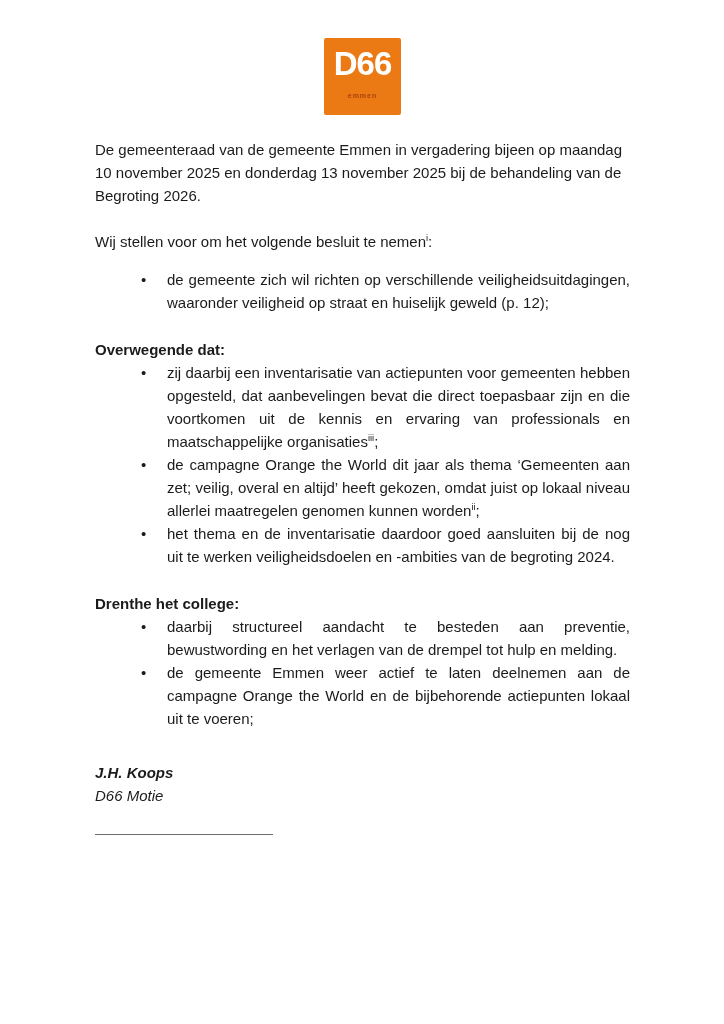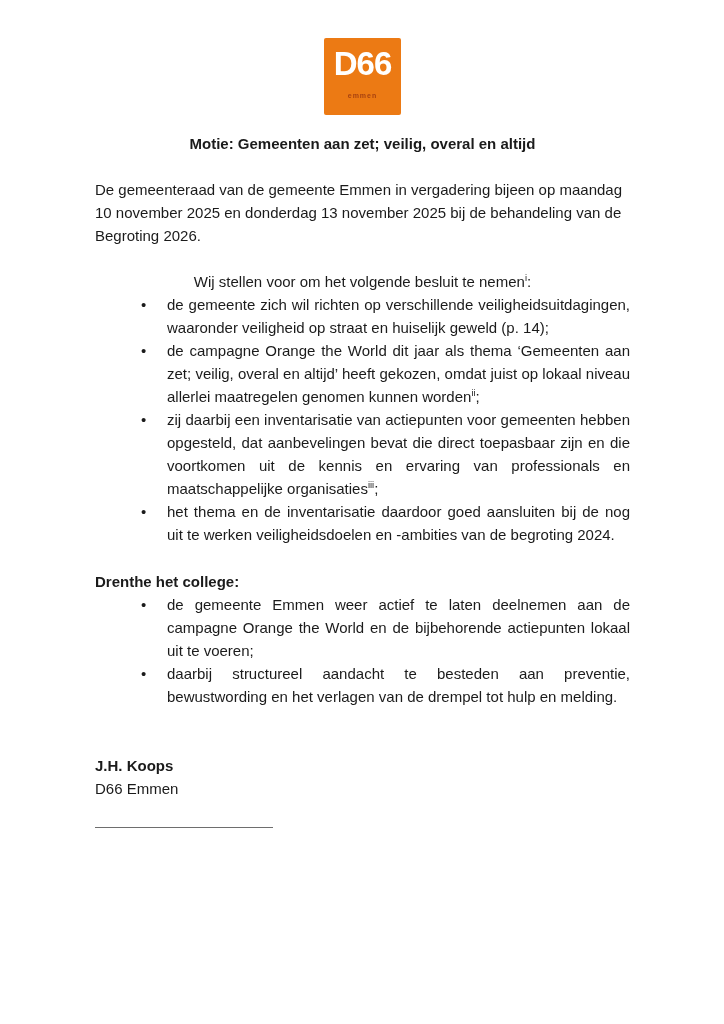--- a/index.html
+++ b/index.html
@@ -30,79 +30,79 @@
   }
   .logo-sub {
     color: #A84210; font-size: 7px; font-weight: bold;
     margin-top: 4px; letter-spacing: 1px;
   }
   .title {
     font-size: 15px; font-weight: bold;
     text-align: center; margin: 17px 0 0;
   }
   .intro   { text-align: left; margin: 23px 0 0; }
-  .proposal{ text-align: center; margin: 23px 0 0; }
+  .proposal{ margin: 23px 0 15px; }
   .section-heading { font-size: 15px; font-weight: bold; margin: 24px 0 0; }
   ul.bullets { list-style: none; margin: 0; padding: 0; }
   ul.bullets li {
     position: relative; padding-left: 72px; text-align: justify;
   }
   ul.bullets li::before {
     content: "\2022"; position: absolute; left: 46px; top: 0;
   }
   sup { font-size: 62%; line-height: 0; vertical-align: super; }
-  .signature { margin-top: 46px; }
+  .signature { margin-top: 31px; font-style: italic; }
   .sig-name  { font-weight: bold; }
   .footnote-area { margin-top: 27px; font-size: 12.5px; line-height: 16.5px; }
   .fn-sep {
     width: 178px; height: 0; border: 0;
     border-top: 1px solid #6e6e6e; margin: 0 0 4px 0;
   }
 </style>
 </head>
 <body>
 
 <div class="page">
 
   <div class="logo">
     <div class="logo-text">D66</div>
     <div class="logo-sub">emmen</div>
   </div>
 
-  <h1 class="title">Motie: Gemeenten aan zet; veilig, overal en altijd</h1>
 
   <p class="intro">De gemeenteraad van de gemeente Emmen in vergadering bijeen op maandag 10 november 2025 en donderdag 13 november 2025 bij de behandeling van de Begroting 2026.</p>
 
   <p class="proposal"><span>Wij stellen voor om het volgende besluit te nemen</span><sup>i</sup><span>:</span></p>
 
   <section>
     <ul class="bullets">
-      <li><span>de gemeente zich wil richten op verschillende veiligheidsuitdagingen, waaronder veiligheid op straat en huiselijk geweld (p. 14);</span><sup></sup><span></span></li>
+      <li><span>de gemeente zich wil richten op verschillende veiligheidsuitdagingen, waaronder veiligheid op straat en huiselijk geweld (p. 12);</span><sup></sup><span></span></li>
     </ul>
   </section>
 
   <section>
+    <h2 class="section-heading">Overwegende dat:</h2>
     <ul class="bullets">
+      <li><span>zij daarbij een inventarisatie van actiepunten voor gemeenten hebben opgesteld, dat aanbevelingen bevat die direct toepasbaar zijn en die voortkomen uit de kennis en ervaring van professionals en maatschappelijke organisaties</span><sup>iii</sup><span>;</span></li>
       <li><span>de campagne Orange the World dit jaar als thema ‘Gemeenten aan zet; veilig, overal en altijd’ heeft gekozen, omdat juist op lokaal niveau allerlei maatregelen genomen kunnen worden</span><sup>ii</sup><span>;</span></li>
-      <li><span>zij daarbij een inventarisatie van actiepunten voor gemeenten hebben opgesteld, dat aanbevelingen bevat die direct toepasbaar zijn en die voortkomen uit de kennis en ervaring van professionals en maatschappelijke organisaties</span><sup>iii</sup><span>;</span></li>
       <li><span>het thema en de inventarisatie daardoor goed aansluiten bij de nog uit te werken veiligheidsdoelen en -ambities van de begroting 2024.</span><sup></sup><span></span></li>
     </ul>
   </section>
 
   <section>
     <h2 class="section-heading">Drenthe het college:</h2>
     <ul class="bullets">
+      <li><span>daarbij structureel aandacht te besteden aan preventie, bewustwording en het verlagen van de drempel tot hulp en melding.</span><sup></sup><span></span></li>
       <li><span>de gemeente Emmen weer actief te laten deelnemen aan de campagne Orange the World en de bijbehorende actiepunten lokaal uit te voeren;</span><sup></sup><span></span></li>
-      <li><span>daarbij structureel aandacht te besteden aan preventie, bewustwording en het verlagen van de drempel tot hulp en melding.</span><sup></sup><span></span></li>
     </ul>
   </section>
 
   <div class="signature">
     <div class="sig-name">J.H. Koops</div>
-    <div class="sig-party">D66 Emmen</div>
+    <div class="sig-party">D66 Motie</div>
   </div>
 
   <div class="footnote-area">
     <hr class="fn-sep">
 
   </div>
 
 </div>
 
 </body></html>

